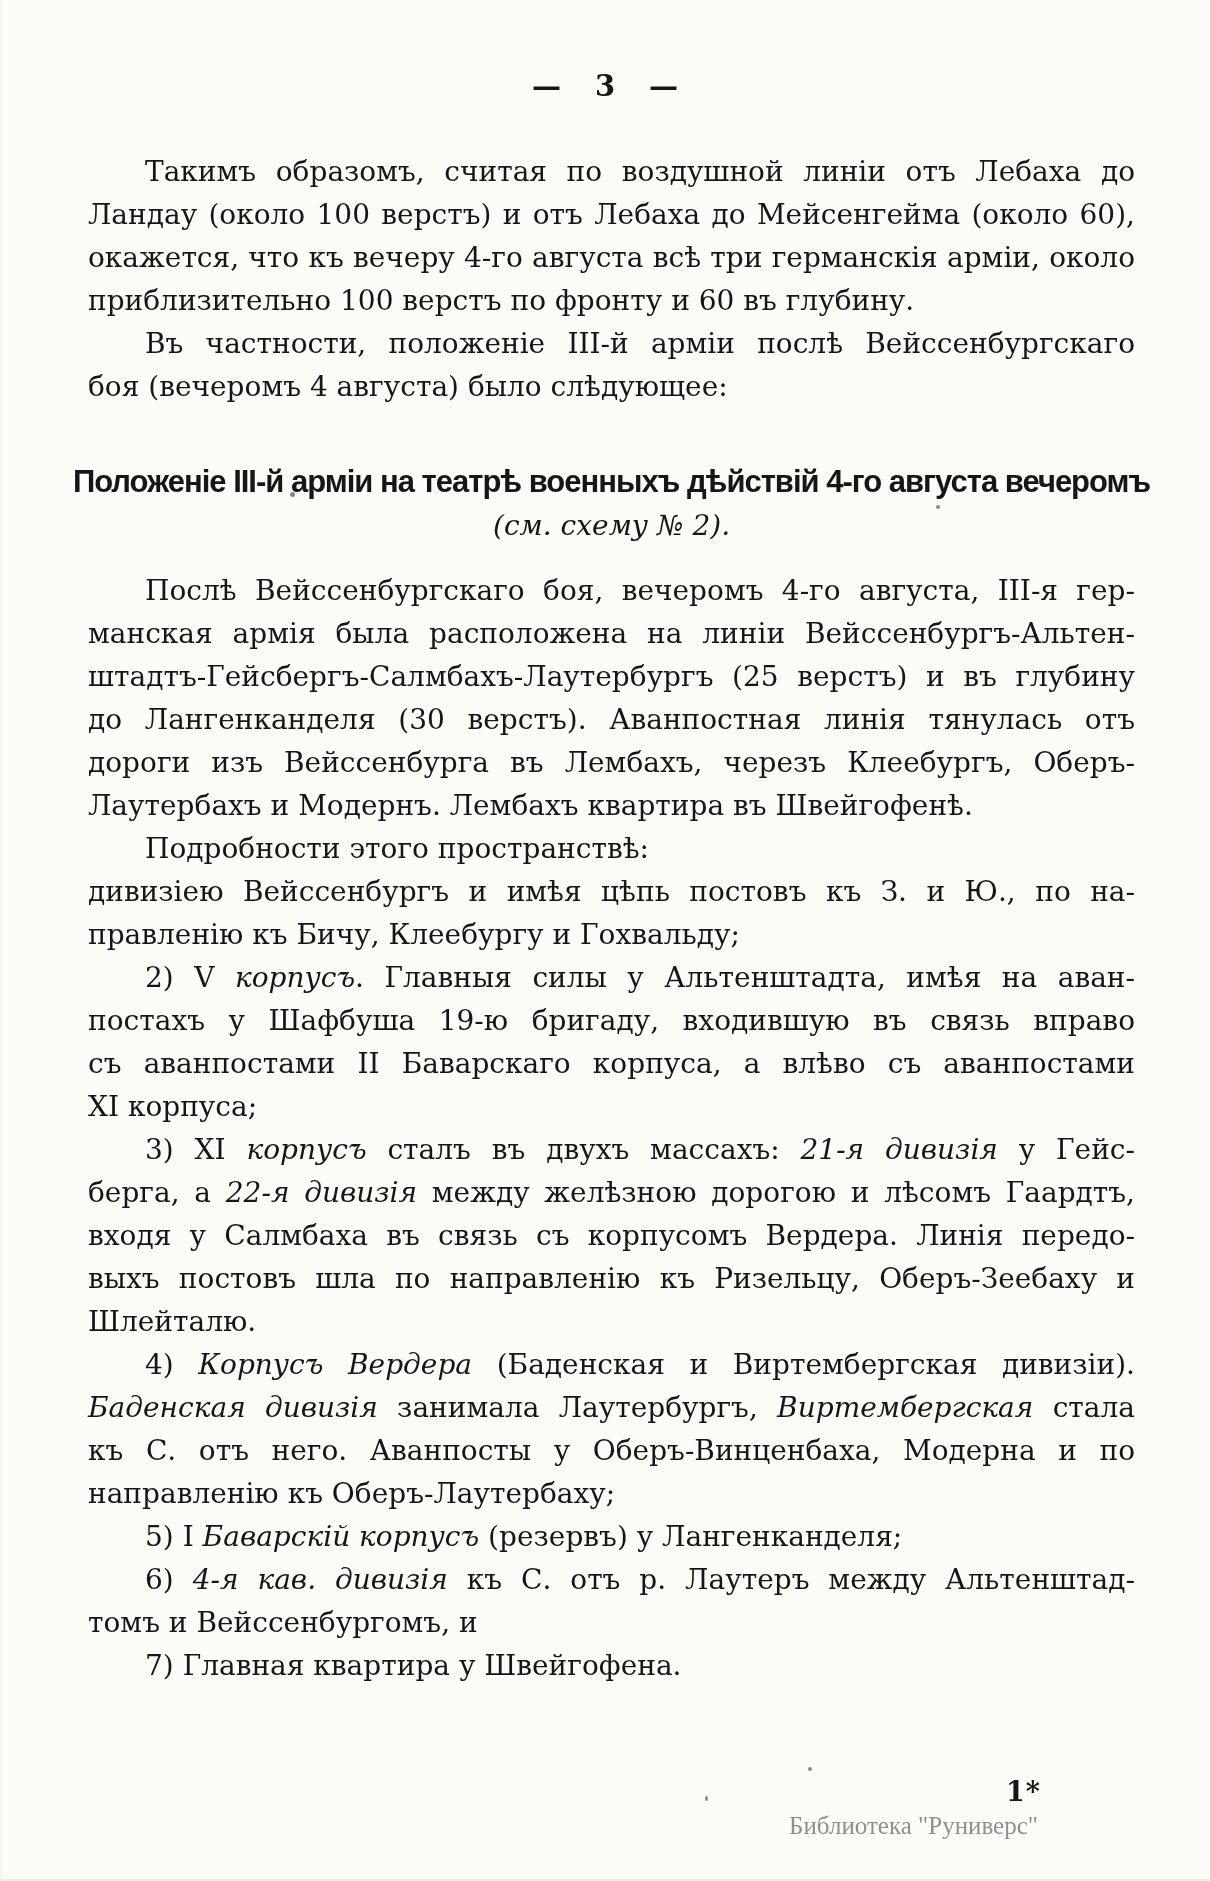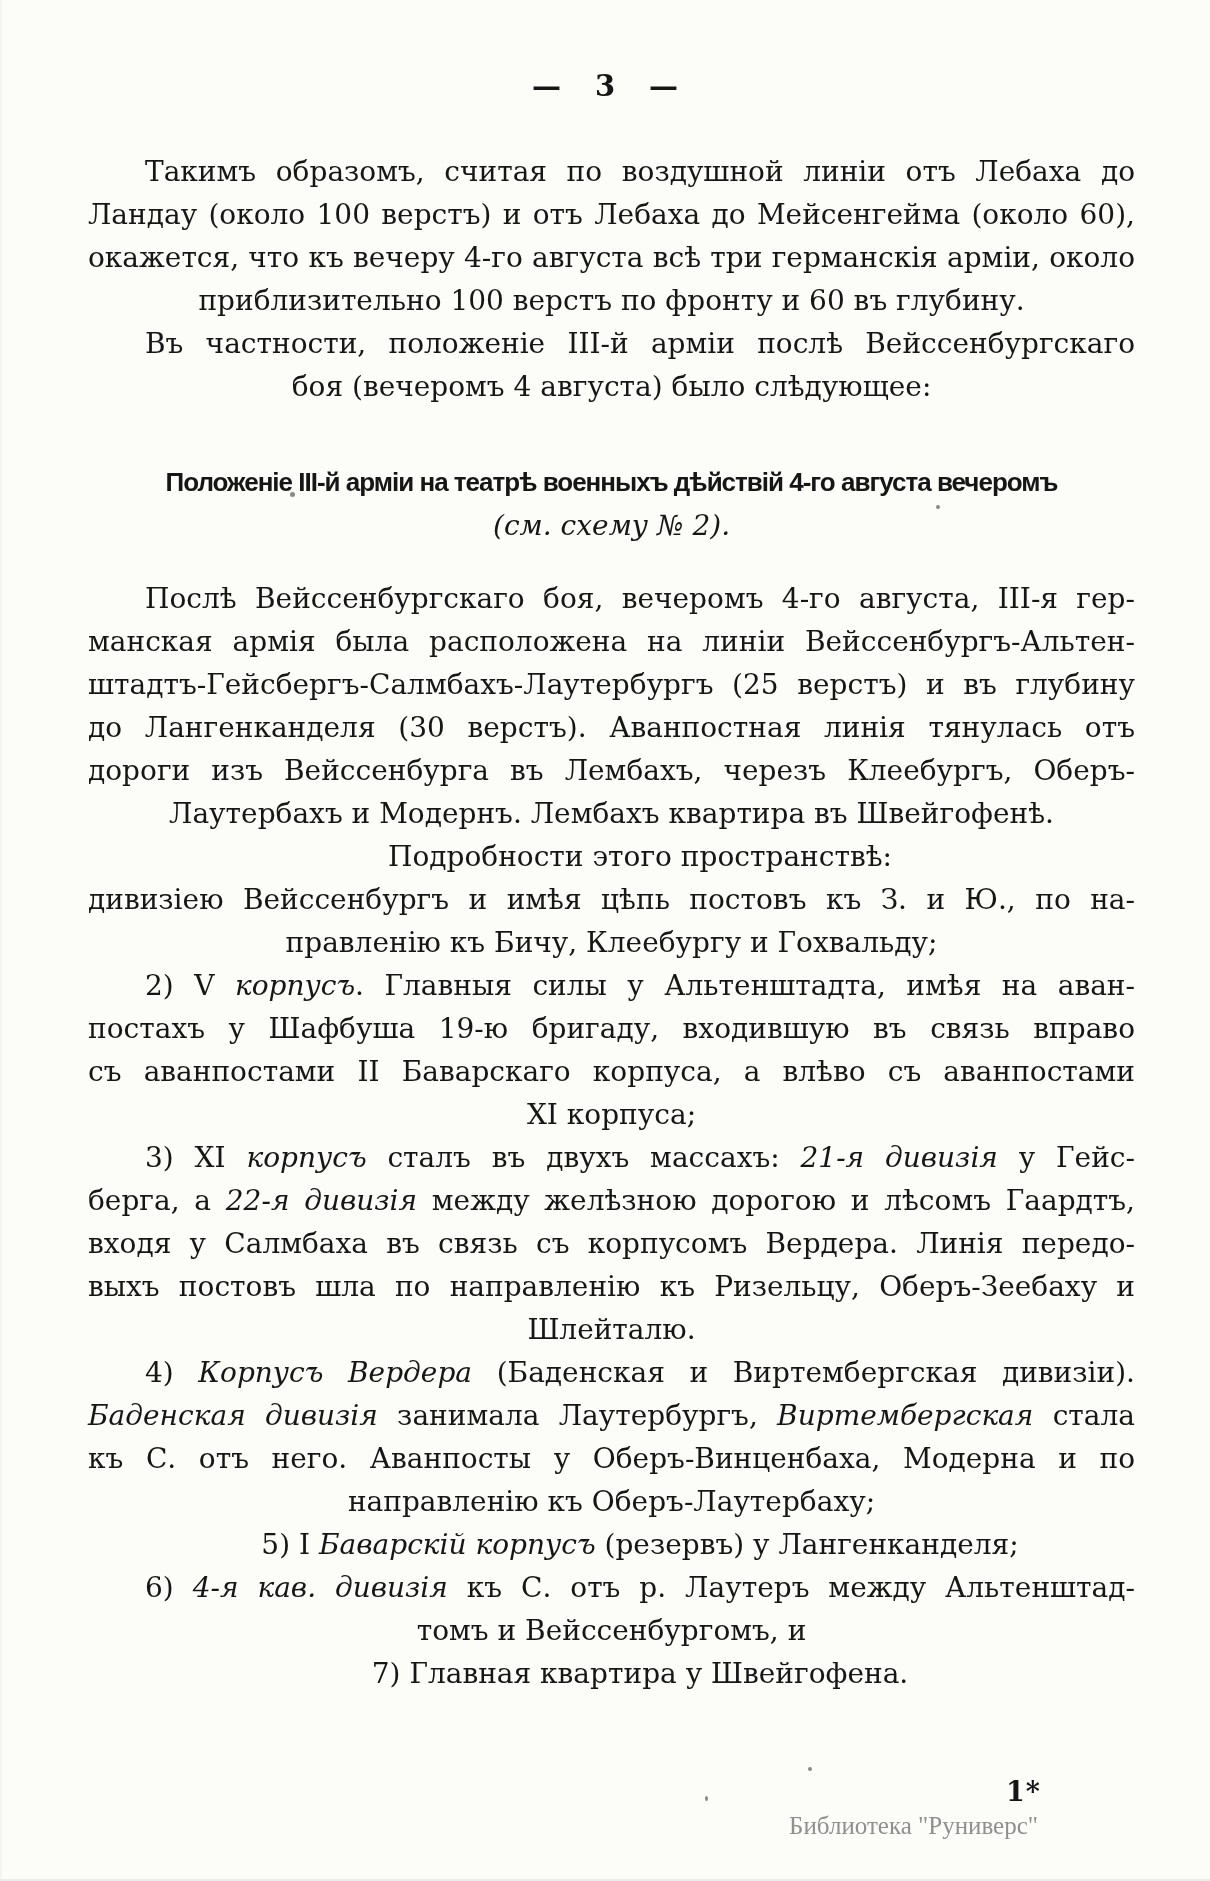--- a/index.html
+++ b/index.html
@@ -39,45 +39,45 @@
   
   .text-column {
     position: absolute;
     top: 150px;
     left: 88px;
     width: 1047px;
     font-size: 28px;
     line-height: 43px;
   }
   .block { margin: 0; }
-  .line { white-space: nowrap; text-align: center; }
+  .line { white-space: nowrap; text-align: left; }
   .line.fill { text-align: justify; text-align-last: justify; }
   .line.indent { text-indent: 57px; }
   .it { font-style: italic; }
   .block.heading {
     margin-top: 52px;
     height: 44px;
     line-height: 44px;
     display: flex;
     justify-content: center;
     font-family: "Liberation Sans", "DejaVu Sans", sans-serif;
     font-weight: 700;
-    font-size: 26px;
+    font-size: 31px;
     letter-spacing: -1px;
     white-space: nowrap;
     text-align: center;
   }
   .block.subtitle {
     text-align: center;
     font-style: italic;
     font-size: 28px;
     line-height: 43px;
     white-space: nowrap;
   }
-  .block.subtitle + .block { margin-top: 30px; }
+  .block.subtitle + .block { margin-top: 22px; }
   
   .signature-mark {
     position: absolute;
     top: 1776px;
     left: 1006px;
     font-size: 27px;
     font-weight: bold;
     letter-spacing: 1px;
   }
   

